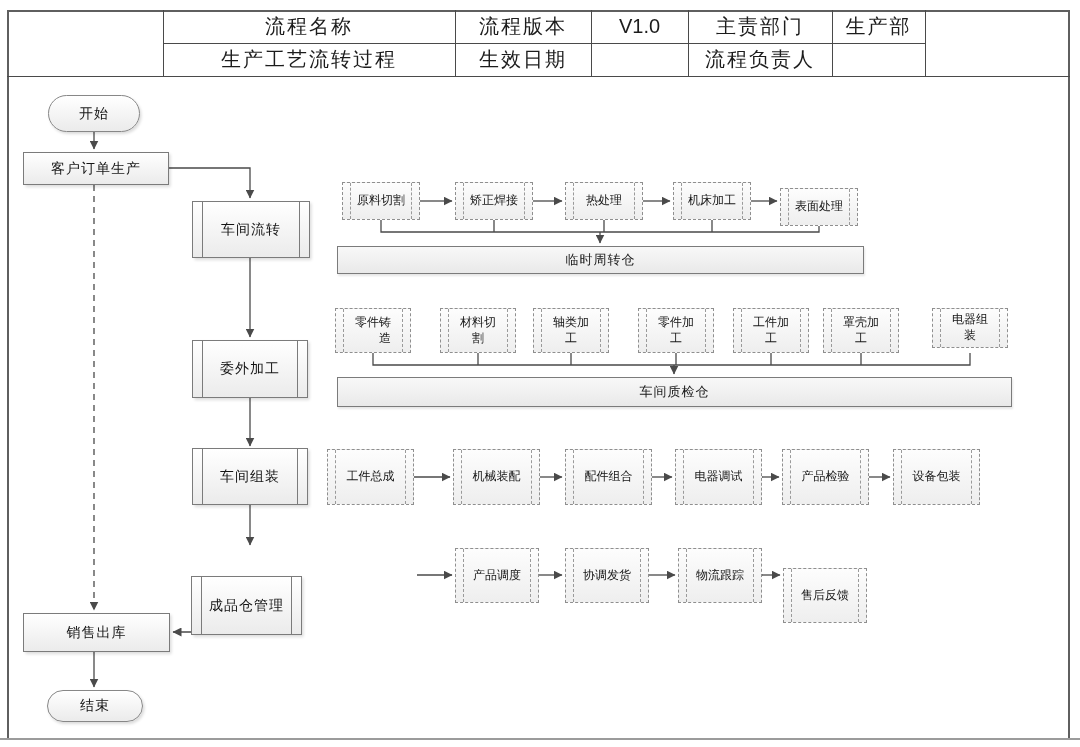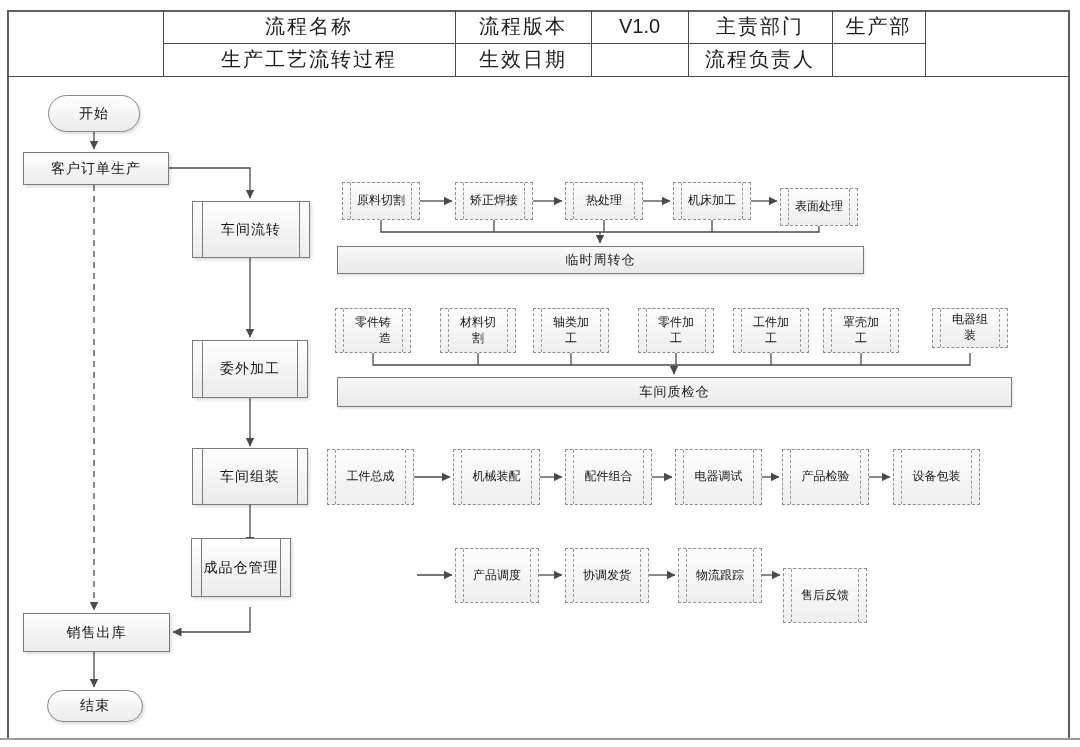--- a/index.html
+++ b/index.html
@@ -94,21 +94,21 @@
   <div class="cell" style="left:688px;top:10px;width:144px;height:33px;">主责部门</div>
   <div class="cell" style="left:688px;top:43px;width:144px;height:33px;">流程负责人</div>
   <div class="cell" style="left:832px;top:10px;width:93px;height:33px;">生产部</div>
   <div class="cell" style="left:832px;top:43px;width:93px;height:33px;"></div>
 
   <div class="node pill" style="left:48px;top:95px;width:92px;height:37px;">开始</div>
   <div class="node" style="left:23px;top:152px;width:146px;height:33px;">客户订单生产</div>
   <div class="node pred" style="left:192px;top:201px;width:118px;height:57px;">车间流转</div>
   <div class="node pred" style="left:192px;top:340px;width:116px;height:58px;">委外加工</div>
   <div class="node pred" style="left:192px;top:448px;width:116px;height:57px;">车间组装</div>
-  <div class="node pred" style="left:191px;top:538px;width:100px;height:59px;text-align:right;">成品仓管理</div>
+  <div class="node pred" style="left:191px;top:576px;width:111px;height:59px;text-align:right;">成品仓管理</div>
   <div class="node" style="left:23px;top:613px;width:147px;height:39px;">销售出库</div>
   <div class="node pill" style="left:47px;top:690px;width:96px;height:32px;">结束</div>
 
   <div class="node wide" style="left:337px;top:246px;width:527px;height:28px;">临时周转仓</div>
   <div class="node wide" style="left:337px;top:377px;width:675px;height:30px;">车间质检仓</div>
 
   <div class="node dash pred" style="left:342px;top:182px;width:78px;height:38px;">原料切割</div>
   <div class="node dash pred" style="left:455px;top:182px;width:78px;height:38px;">矫正焊接</div>
   <div class="node dash pred" style="left:565px;top:182px;width:78px;height:38px;text-align:right;">热处理</div>
   <div class="node dash pred" style="left:673px;top:182px;width:78px;height:38px;">机床加工</div>

